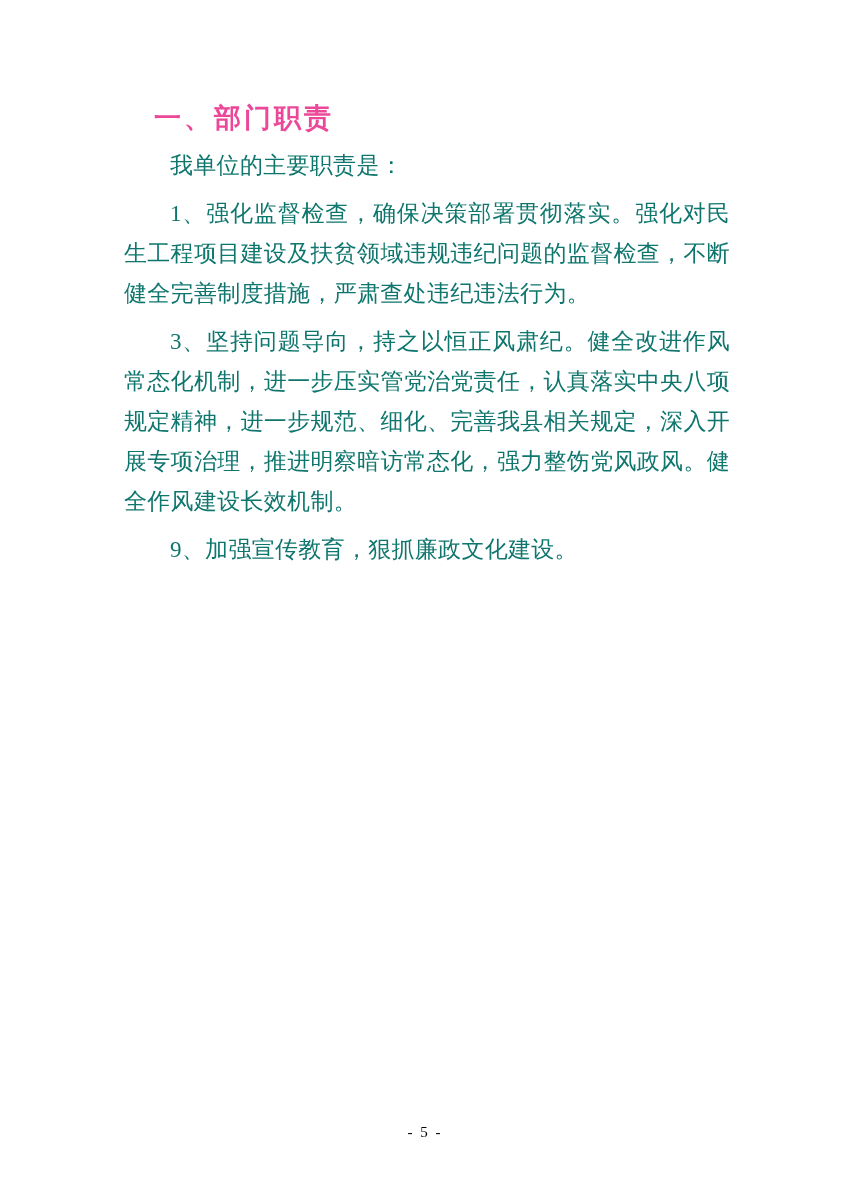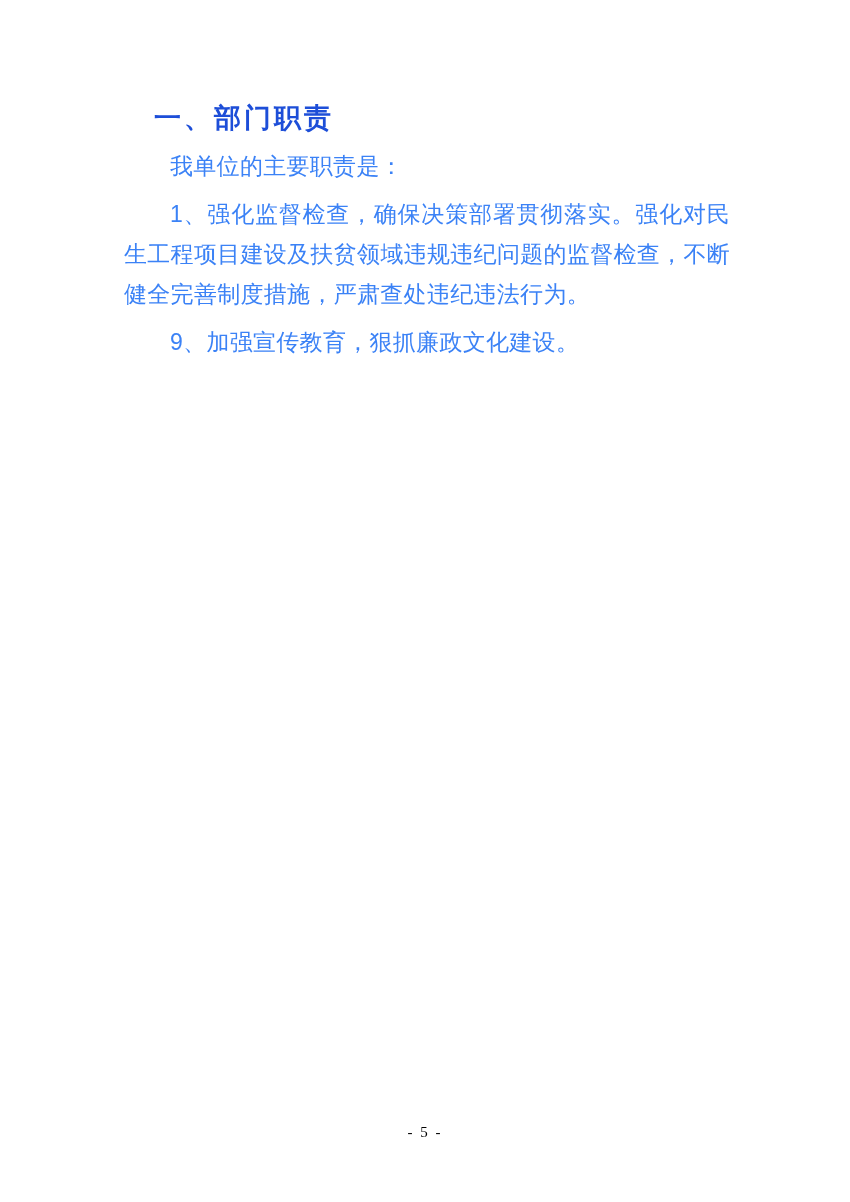--- a/index.html
+++ b/index.html
@@ -24,34 +24,34 @@
     width: 606px;
   }
   .section-heading {
     font-family: "Liberation Sans", "DejaVu Sans", sans-serif;
     font-weight: 700;
     font-size: 27px;
     line-height: 40px;
     letter-spacing: 3px;
     text-indent: 30px;
     margin: 8px 0 0 0;
-    color: #1d4ed8;
+    color: #ec4899;
   }
   .content > :first-child {
     margin-top: 0;
   }
   .body-paragraph {
-    font-family: Liberation Sans, sans-serif;
+    font-family: Liberation Serif, serif;
     font-size: 23px;
     line-height: 40px;
     letter-spacing: 0.3px;
     text-indent: 2em;
     text-align: justify;
     margin: 8px 0 0 0;
-    color: #3b82f6;
+    color: #0f766e;
   }
   .page-number {
     position: absolute;
     left: 0;
     right: 0;
     top: 1124px;
     text-align: center;
     font-family: "Liberation Serif", "DejaVu Serif", serif;
     font-size: 15px;
     letter-spacing: 2px;
@@ -59,16 +59,17 @@
   }
 </style>
 </head>
 <body>
 
 <div class="page">
   <div class="content">
     <h2 class="section-heading">一、部门职责</h2>
     <p class="body-paragraph">我单位的主要职责是：</p>
     <p class="body-paragraph">1、强化监督检查，确保决策部署贯彻落实。强化对民生工程项目建设及扶贫领域违规违纪问题的监督检查，不断健全完善制度措施，严肃查处违纪违法行为。</p>
+    <p class="body-paragraph">3、坚持问题导向，持之以恒正风肃纪。健全改进作风常态化机制，进一步压实管党治党责任，认真落实中央八项规定精神，进一步规范、细化、完善我县相关规定，深入开展专项治理，推进明察暗访常态化，强力整饬党风政风。健全作风建设长效机制。</p>
     <p class="body-paragraph">9、加强宣传教育，狠抓廉政文化建设。</p>
   </div>
   <div class="page-number">- 5 -</div>
 </div>
 
 </body></html>

